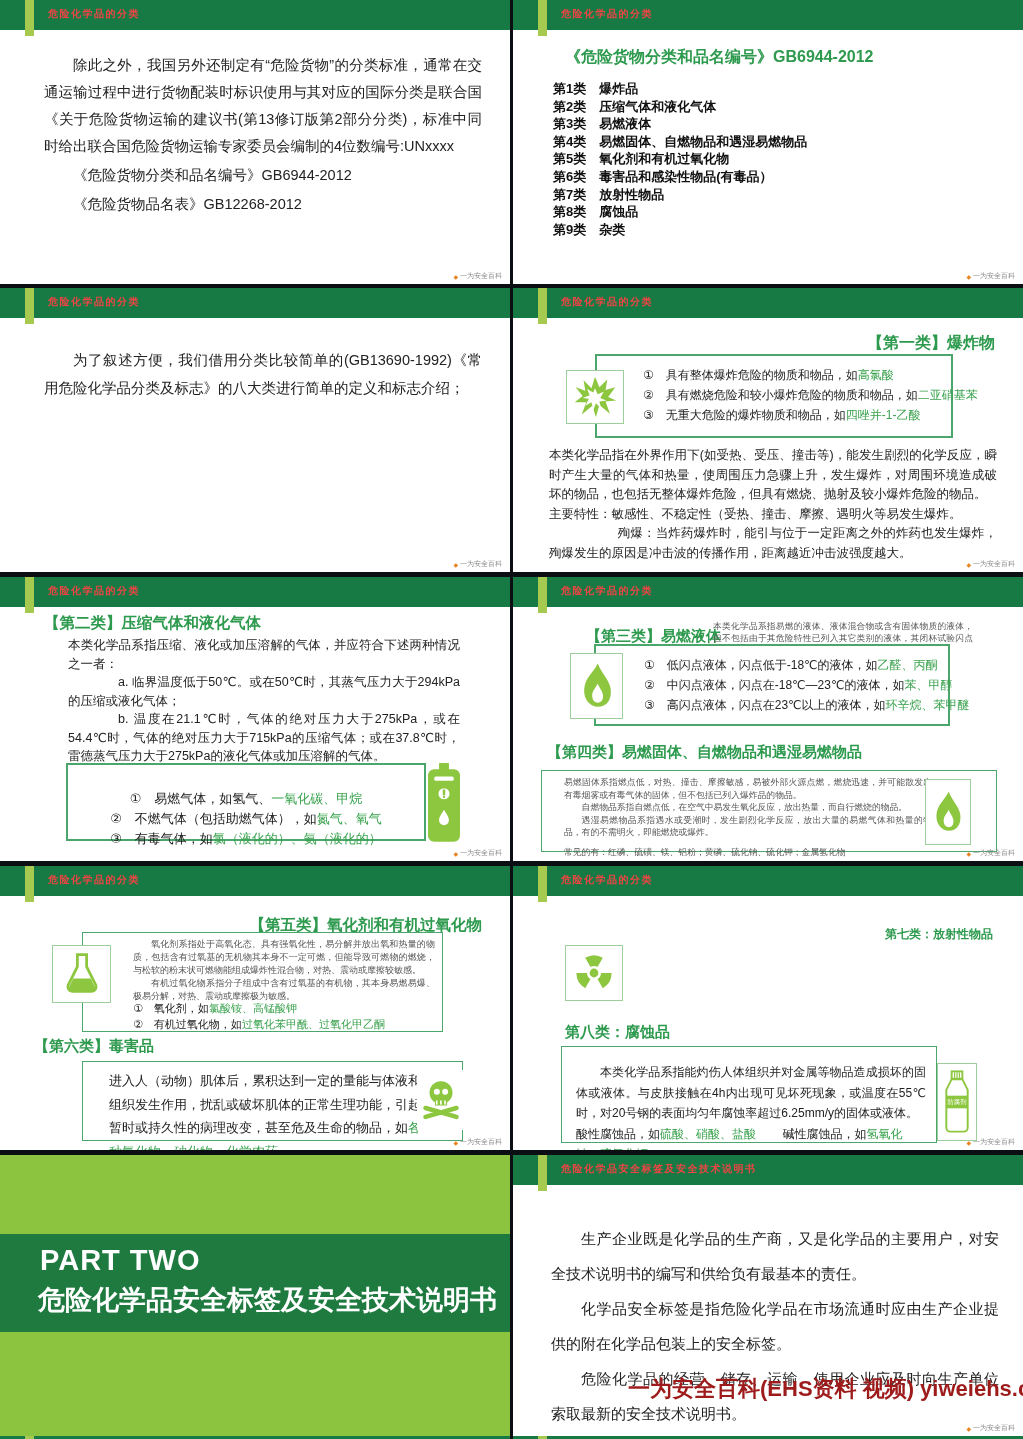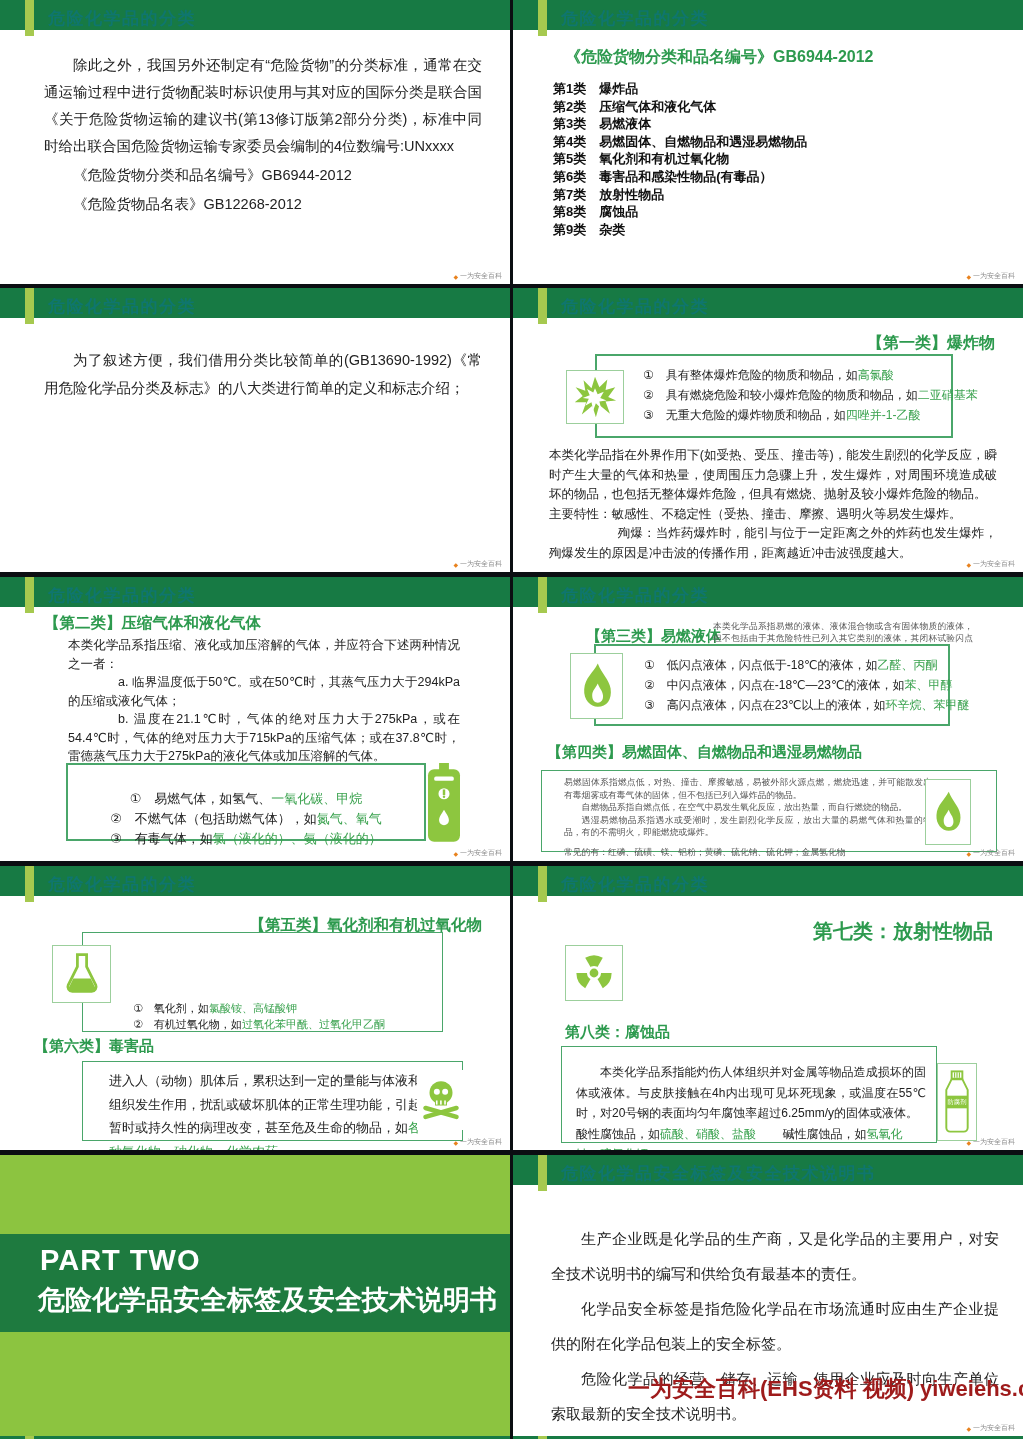--- a/index.html
+++ b/index.html
@@ -5,21 +5,21 @@
   html,body{margin:0;padding:0;}
   body{
     width:1023px;height:1439px;position:relative;background:#0b0e12;
     font-family:"Liberation Sans","DejaVu Sans",sans-serif;
     -webkit-font-smoothing:antialiased;
   }
   .slide{position:absolute;width:510px;height:284px;background:#ffffff;overflow:hidden;}
   .col2{left:513px;}
   .hd{position:absolute;left:0;top:0;right:0;height:30px;background:#177a44;z-index:3;}
   .stripe{position:absolute;left:25px;top:0;width:9px;height:36px;background:#a6c94f;z-index:4;}
-  .hd-t{position:absolute;left:48px;top:7px;font-size:17px;font-weight:bold;color:#0f766e;letter-spacing:1.5px;z-index:5;}
+  .hd-t{position:absolute;left:48px;top:7px;font-size:10px;font-weight:bold;color:#ef4444;letter-spacing:1.5px;z-index:5;}
   .logo{position:absolute;right:8px;bottom:3px;font-size:7px;color:#8a8a8a;z-index:6;display:flex;align-items:center;gap:2px;}
   .logo .b{color:#e8821e;font-size:6px;}
   .gt{position:absolute;color:#2d9a4e;font-weight:bold;}
   .hl{color:#3aa24e;}
   .p{margin:0;color:#222;text-align:justify;}
   .gbox{position:absolute;border:2px solid #4aa66a;background:#fff;box-sizing:border-box;}
   .iconbox{position:absolute;border:1px solid #9ccf9c;background:#fff;display:flex;align-items:center;justify-content:center;z-index:2;box-sizing:border-box;}
   .item{white-space:nowrap;}
   .sliver{position:absolute;height:3px;background:#177a44;}
   .sliver-a{position:absolute;height:3px;width:9px;background:#a6c94f;z-index:2;}
@@ -180,20 +180,24 @@
       <span>一为安全百科</span>
     </div>
 </div>
 
 <div class="slide" style="left:0;top:866px;">
   <div class="hd"></div>
   <div class="stripe"></div>
   <div class="hd-t">危险化学品的分类</div>
   <div class="gt" style="right:28px;top:49px;font-size:15.5px;">【第五类】氧化剂和有机过氧化物</div>
   <div class="gbox" style="left:82px;top:66px;width:361px;height:100px;border-width:1px;">
+    <div style="position:absolute;left:50px;top:5px;width:302px;font-size:9px;line-height:13px;color:#555;">
+      <p class="p" style="color:#555;text-indent:2em;">氧化剂系指处于高氧化态、具有强氧化性，易分解并放出氧和热量的物质，包括含有过氧基的无机物其本身不一定可燃，但能导致可燃物的燃烧，与松软的粉末状可燃物能组成爆炸性混合物，对热、震动或摩擦较敏感。</p>
+      <p class="p" style="color:#555;text-indent:2em;">有机过氧化物系指分子组成中含有过氧基的有机物，其本身易燃易爆、极易分解，对热、震动或摩擦极为敏感。</p>
+    </div>
     <div style="position:absolute;left:50px;top:67px;font-size:11px;line-height:16px;color:#222;">
       <div class="item"><span>①　氧化剂，如</span><span class="hl">氯酸铵、高锰酸钾</span></div>
       <div class="item"><span>②　有机过氧化物，如</span><span class="hl">过氧化苯甲酰、过氧化甲乙酮</span></div>
     </div>
   </div>
   <div class="iconbox" style="left:52px;top:79px;width:59px;height:58px;">
     <svg width="46" height="46" viewBox="0 0 100 100">
       <path d="M40,8 h20 v26 l20,40 a10,10 0 0 1 -9,14 h-42 a10,10 0 0 1 -9,-14 l20,-40 z" fill="#ffffff" stroke="#8dc63f" stroke-width="6"></path>
       <path d="M31,60 l-9,18 a6,6 0 0 0 6,10 h44 a6,6 0 0 0 6,-10 l-9,-18 z" fill="#8dc63f"></path>
     </svg>
@@ -220,21 +224,21 @@
   <div class="logo">
       <span class="b">◆</span>
       <span>一为安全百科</span>
     </div>
 </div>
 
 <div class="slide col2" style="top:866px;">
   <div class="hd"></div>
   <div class="stripe"></div>
   <div class="hd-t">危险化学品的分类</div>
-  <div class="gt" style="right:30px;top:52px;font-size:20px;">第七类：放射性物品</div>
+  <div class="gt" style="right:30px;top:60px;font-size:12px;">第七类：放射性物品</div>
   <div class="iconbox" style="left:52px;top:79px;width:58px;height:56px;">
     <svg width="44" height="44" viewBox="0 0 100 100">
       <path fill="#8dc63f" d="M50,50 L70,15.4 A40,40 0 0 0 30,15.4 Z"></path>
       <path fill="#8dc63f" d="M50,50 L10,50 A40,40 0 0 0 30,84.6 Z"></path>
       <path fill="#8dc63f" d="M50,50 L70,84.6 A40,40 0 0 0 90,50 Z"></path>
       <circle cx="50" cy="50" r="16" fill="#ffffff"></circle>
       <circle cx="50" cy="50" r="10" fill="#8dc63f"></circle>
     </svg>
   </div>
   <div class="gt" style="left:52px;top:157px;font-size:15px;text-align:center;">第八类：腐蚀品</div>

